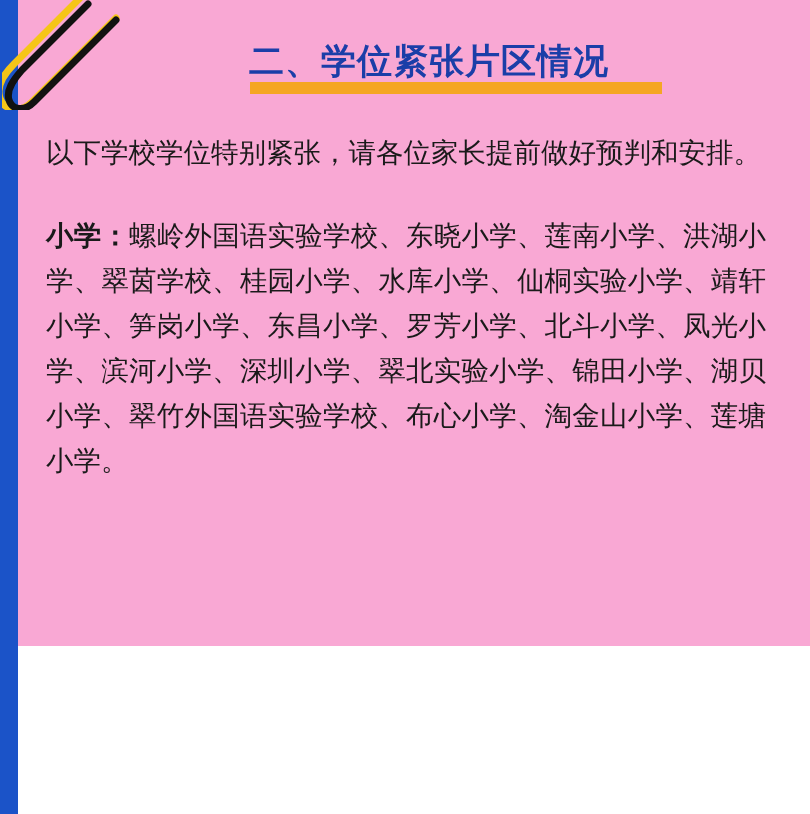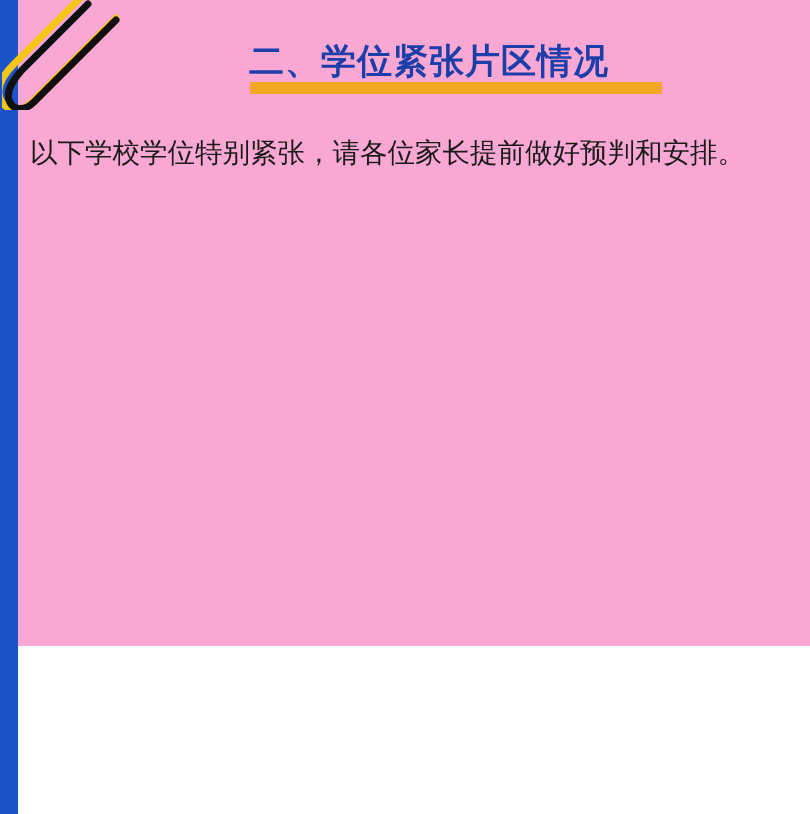--- a/index.html
+++ b/index.html
@@ -67,21 +67,21 @@
     z-index: 2;
     font-size: 35px;
     font-weight: bold;
     color: #1b3ea8;
     letter-spacing: 1px;
     white-space: nowrap;
     font-family: "Liberation Sans", sans-serif;
   }
   .content {
     position: absolute;
-    left: 30px;
+    left: 46px;
     top: 130px;
     width: 720px;
     color: #1a1a1a;
   }
   .para {
     font-size: 27.5px;
     line-height: 45px;
     letter-spacing: 0px;
     margin: 0 0 0 0;
     text-align: justify;
@@ -116,16 +116,19 @@
     <div class="title-underline"></div>
     <div class="title-wrap">
       <div class="title-text">二、学位紧张片区情况</div>
     </div>
   </div>
 
   <div class="content">
 
     <p class="para intro">以下学校学位特别紧张，请各位家长提前做好预判和安排。</p>
 
+    <p class="para primary">
+      <span class="lead">小学：</span><span>螺岭外国语实验学校、东晓小学、莲南小学、洪湖小学、翠茵学校、桂园小学、水库小学、仙桐实验小学、靖轩小学、笋岗小学、东昌小学、罗芳小学、北斗小学、凤光小学、滨河小学、深圳小学、翠北实验小学、锦田小学、湖贝小学、翠竹外国语实验学校、布心小学、淘金山小学、莲塘小学。</span>
+    </p>
 
 
   </div>
 </div>
 
 </body></html>

